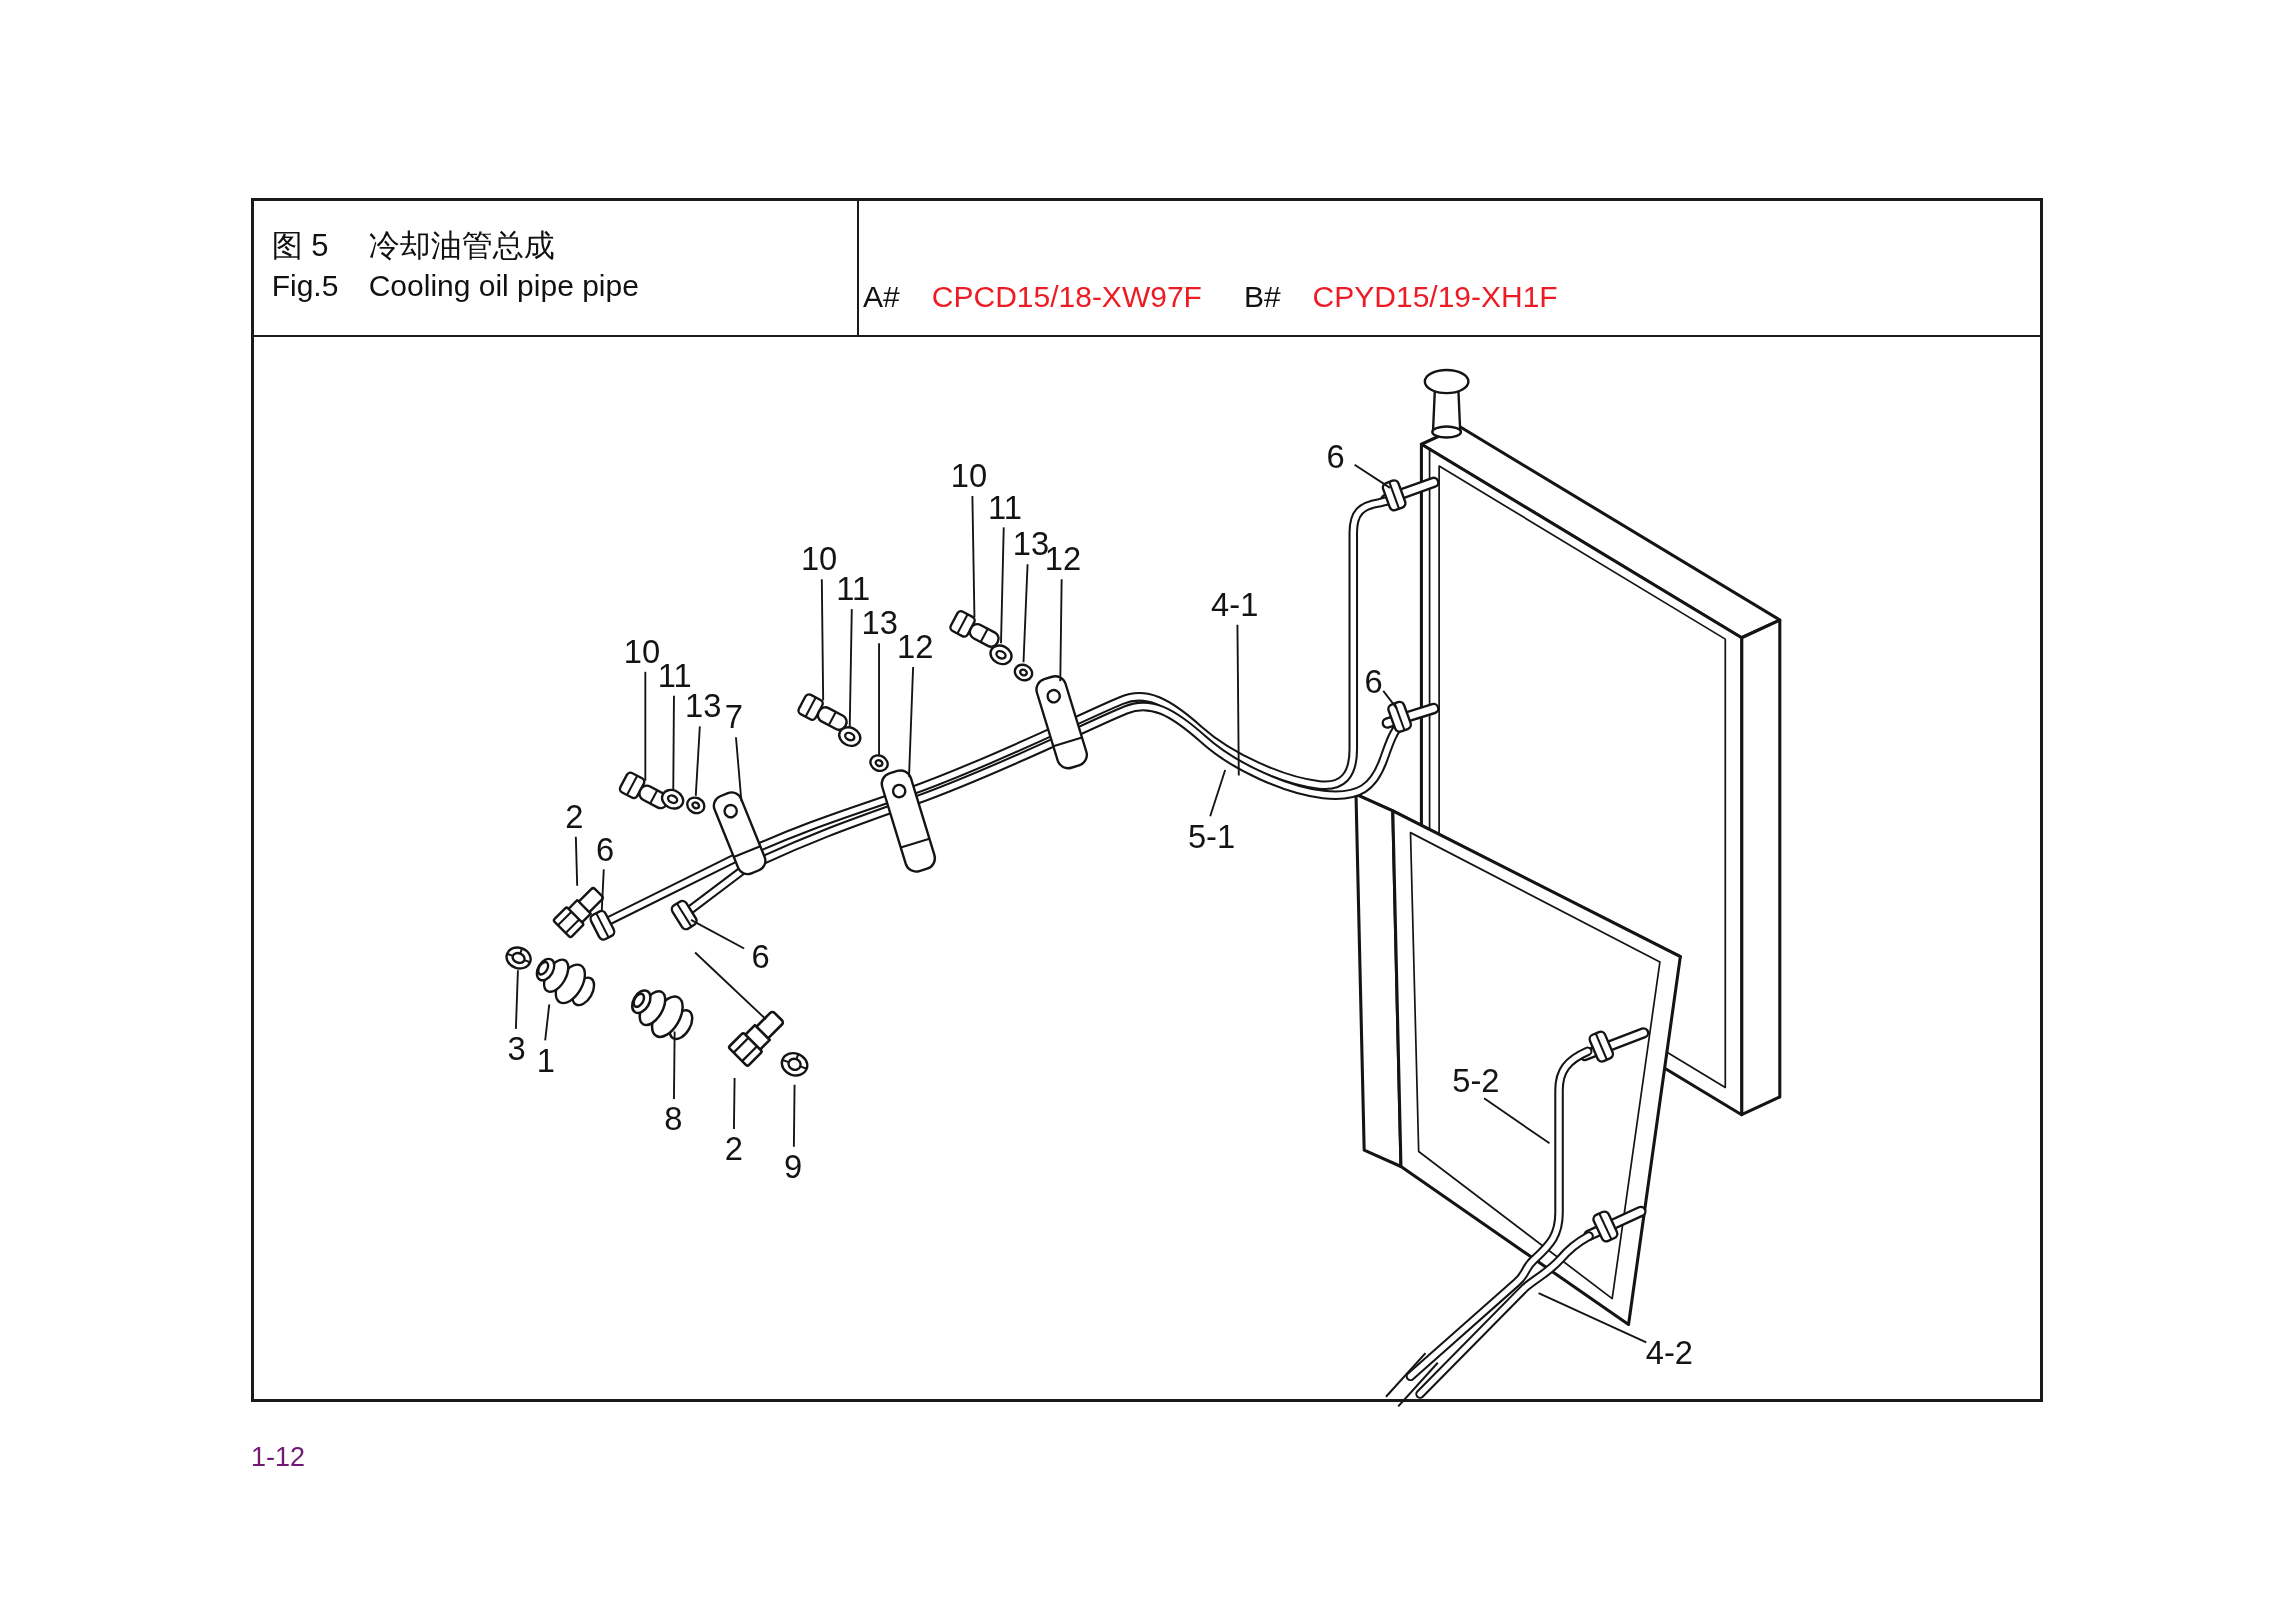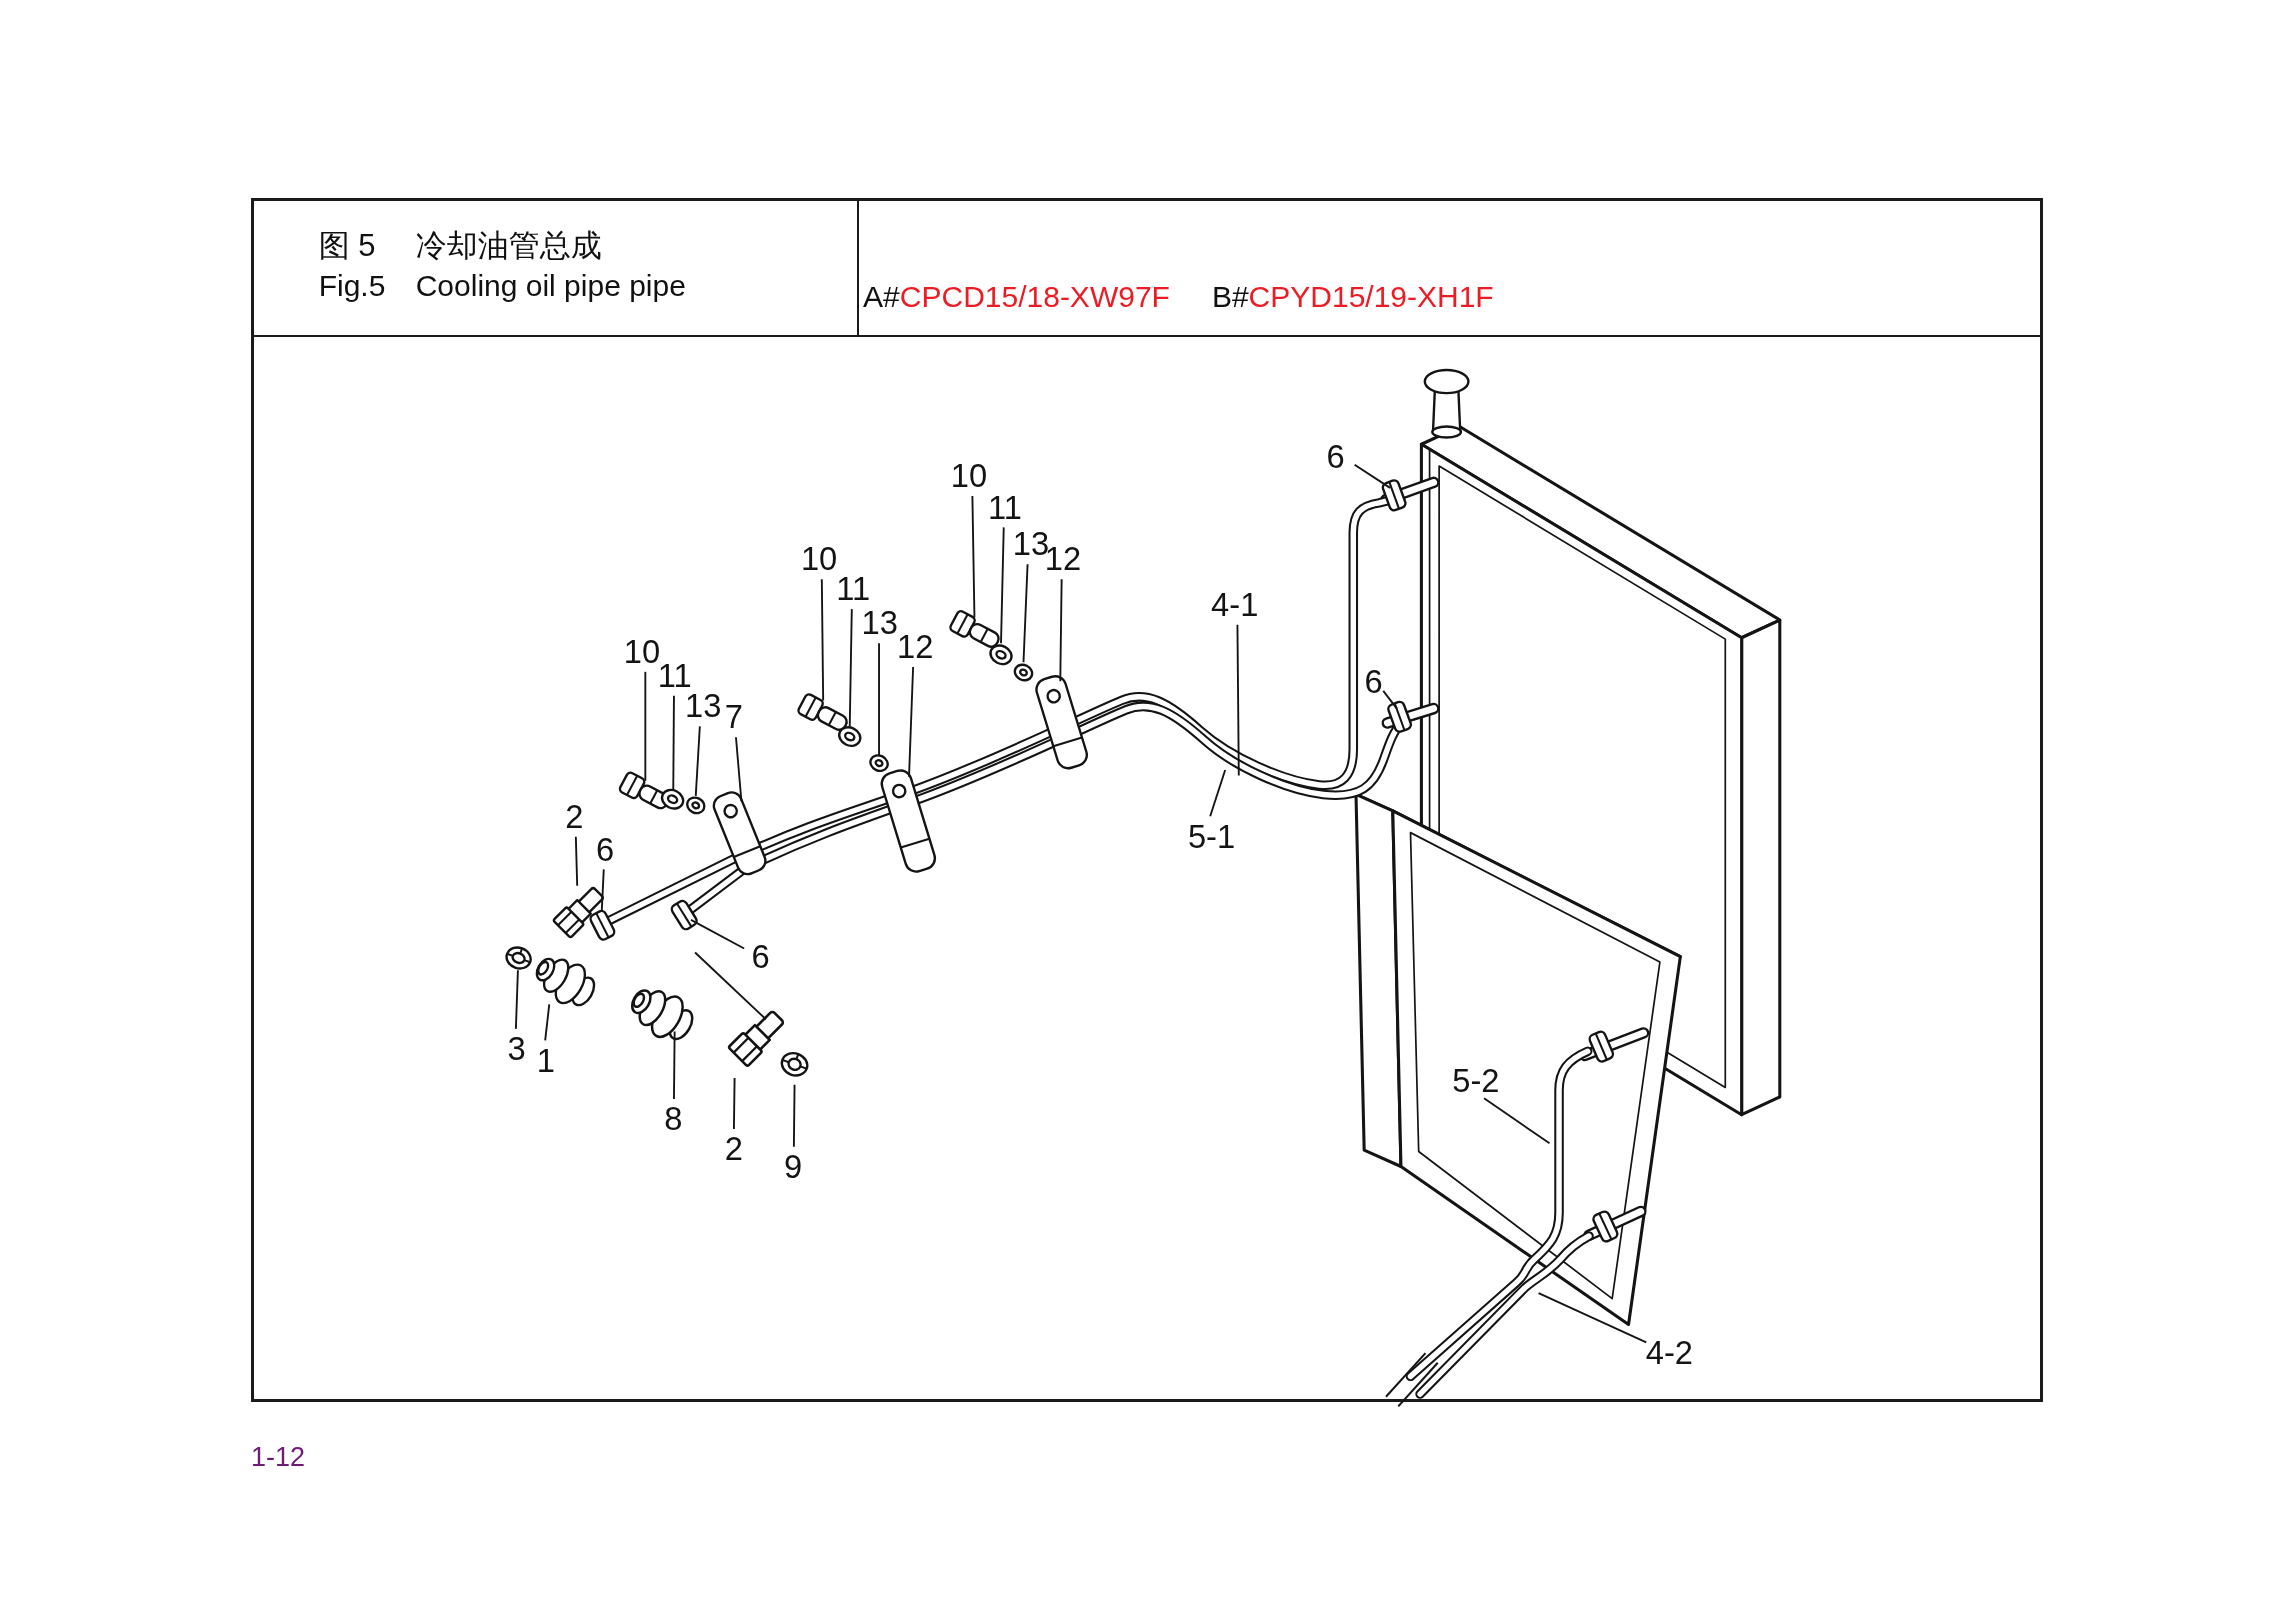--- a/index.html
+++ b/index.html
@@ -6,24 +6,24 @@
   .page{position:relative;width:2295px;height:1623px;background:#fff;overflow:hidden;
         font-family:"Liberation Sans","DejaVu Sans",sans-serif;color:#111;}
   .frame{position:absolute;left:251px;top:198px;width:1792px;height:1204px;
          border:3.4px solid #1a1a1a;box-sizing:border-box;background:#fff;z-index:2;}
   .header{position:absolute;left:0;top:0;width:100%;height:136px;box-sizing:border-box;
           border-bottom:2px solid #1a1a1a;display:flex;}
   .title-cell{width:605px;box-sizing:border-box;border-right:2px solid #1a1a1a;
               padding:24.5px 0 0 17.7px;}
   .t-line{font-size:31px;line-height:40px;white-space:nowrap;}
   .t-line.en{font-size:30px;}
-  .t-fig{display:inline-block;min-width:97px;margin-left:47px;}
+  .t-fig{display:inline-block;min-width:97px;}
   .models-cell{flex:1;padding:80px 0 0 4.1px;font-size:30px;line-height:31px;white-space:nowrap;}
   .m-label{color:#111;}
-  .m-code{color:#ed1c24;}
+  .m-code{color:#ed1c24;margin-left:32px;}
   .m-gap{margin-left:42px;}
   .art{position:absolute;left:0;top:0;z-index:3;pointer-events:none;}
   .footer{position:absolute;left:251px;top:1442px;font-size:27px;color:#701a75;z-index:2;}
 
   
   .face{fill:#fff;stroke:#141414;stroke-width:4.5;stroke-linejoin:round;}
   .thin{fill:none;stroke:#141414;stroke-width:2.5;stroke-linejoin:round;}
   .pk{fill:none;stroke:#141414;stroke-width:14;stroke-linecap:round;stroke-linejoin:round;}
   .pw{fill:none;stroke:#fff;stroke-width:8;stroke-linecap:round;stroke-linejoin:round;}
   .sk{fill:none;stroke:#141414;stroke-width:17;stroke-linecap:round;}

